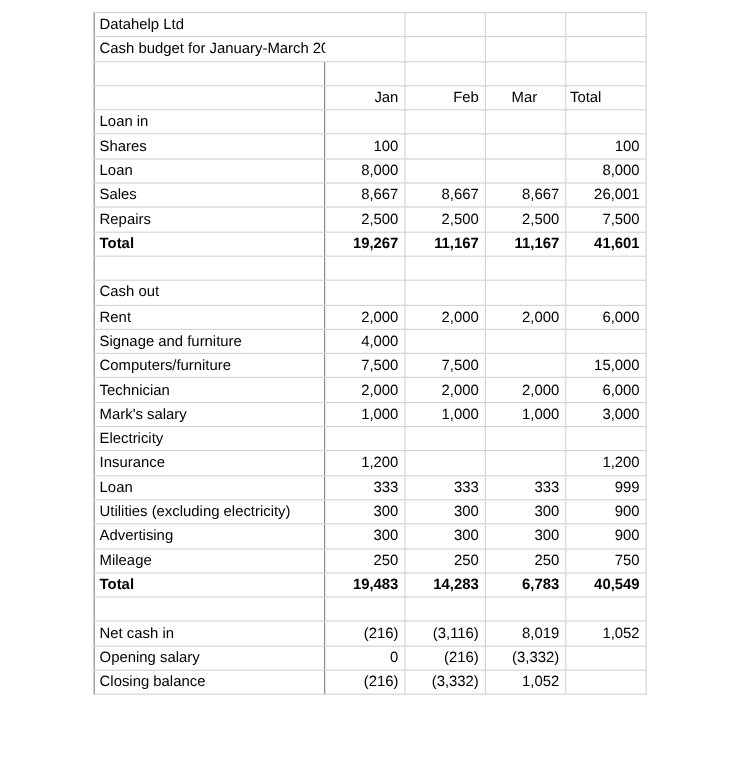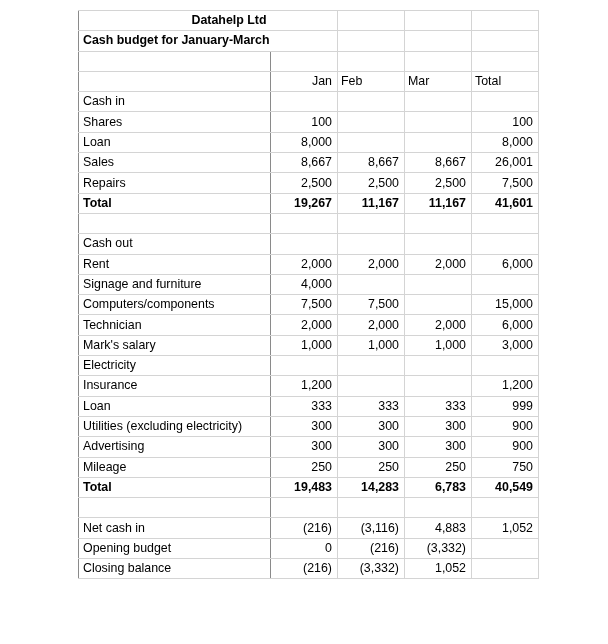--- a/index.html
+++ b/index.html
@@ -49,23 +49,22 @@
   }
   table.budget td.num {
     text-align: right;
     padding-right: 5px;
   }
   table.budget td.last {
     border-right: 1px solid #d4d4d4;
   }
   table.budget tr.bold td { font-weight: bold; }
   table.budget tr.titlerow td.label {
-    font-weight: bold;
+    font-weight: normal;
     border-right: none;
-    text-align: right;
   }
   table.budget tr.titlerow td.spill {
     border-left: none;
     border-right: 1px solid #d4d4d4;
   }
   table.budget tr.blank td { }
 </style>
 </head>
 <body>
 
@@ -100,27 +99,27 @@
         <td class="label"></td>
         <td class="num"></td>
         <td class="num"></td>
         <td class="num"></td>
         <td class="num last"></td>
       </tr>
 
       <tr>
         <td class="label"></td>
         <td class="num" style="text-align:right">Jan</td>
-        <td class="num" style="text-align:left">Feb</td>
-        <td class="num" style="text-align:left">Mar</td>
+        <td class="num" style="text-align:right">Feb</td>
+        <td class="num" style="text-align:center">Mar</td>
         <td class="num last" style="text-align:left">Total</td>
       </tr>
 
     <tr>
-          <td class="label">Cash in</td>
+          <td class="label">Loan in</td>
           <td class="num"></td>
           <td class="num"></td>
           <td class="num"></td>
           <td class="num last"></td>
         </tr>
         <tr>
           <td class="label">Shares</td>
           <td class="num">100</td>
           <td class="num"></td>
           <td class="num"></td>
@@ -176,21 +175,21 @@
           <td class="num last">6,000</td>
         </tr>
         <tr>
           <td class="label">Signage and furniture</td>
           <td class="num">4,000</td>
           <td class="num"></td>
           <td class="num"></td>
           <td class="num last"></td>
         </tr>
         <tr>
-          <td class="label">Computers/components</td>
+          <td class="label">Computers/furniture</td>
           <td class="num">7,500</td>
           <td class="num">7,500</td>
           <td class="num"></td>
           <td class="num last">15,000</td>
         </tr>
         <tr>
           <td class="label">Technician</td>
           <td class="num">2,000</td>
           <td class="num">2,000</td>
           <td class="num">2,000</td>
@@ -256,25 +255,25 @@
           <td class="label"></td>
           <td class="num"></td>
           <td class="num"></td>
           <td class="num"></td>
           <td class="num last"></td>
         </tr>
         <tr>
           <td class="label">Net cash in</td>
           <td class="num">(216)</td>
           <td class="num">(3,116)</td>
-          <td class="num">4,883</td>
+          <td class="num">8,019</td>
           <td class="num last">1,052</td>
         </tr>
         <tr>
-          <td class="label">Opening budget</td>
+          <td class="label">Opening salary</td>
           <td class="num">0</td>
           <td class="num">(216)</td>
           <td class="num">(3,332)</td>
           <td class="num last"></td>
         </tr>
         <tr>
           <td class="label">Closing balance</td>
           <td class="num">(216)</td>
           <td class="num">(3,332)</td>
           <td class="num">1,052</td>

